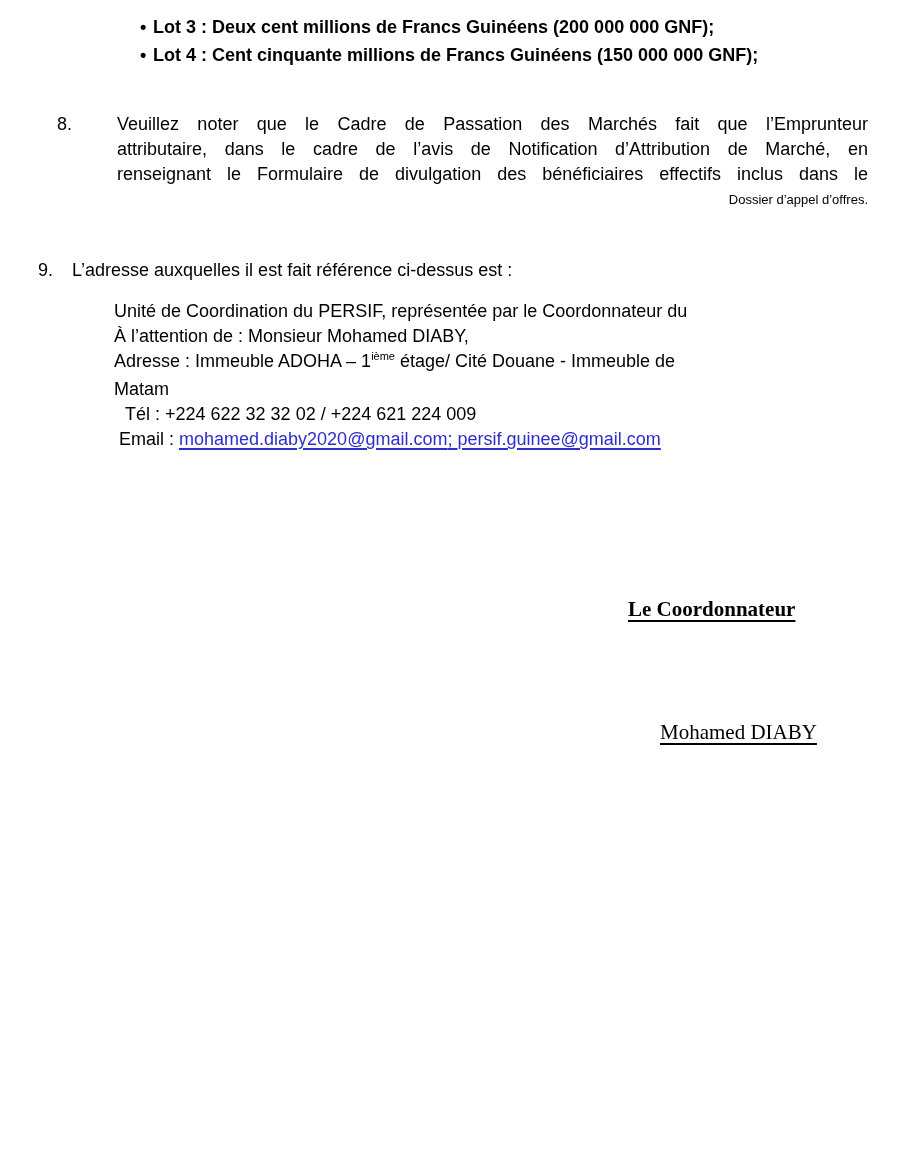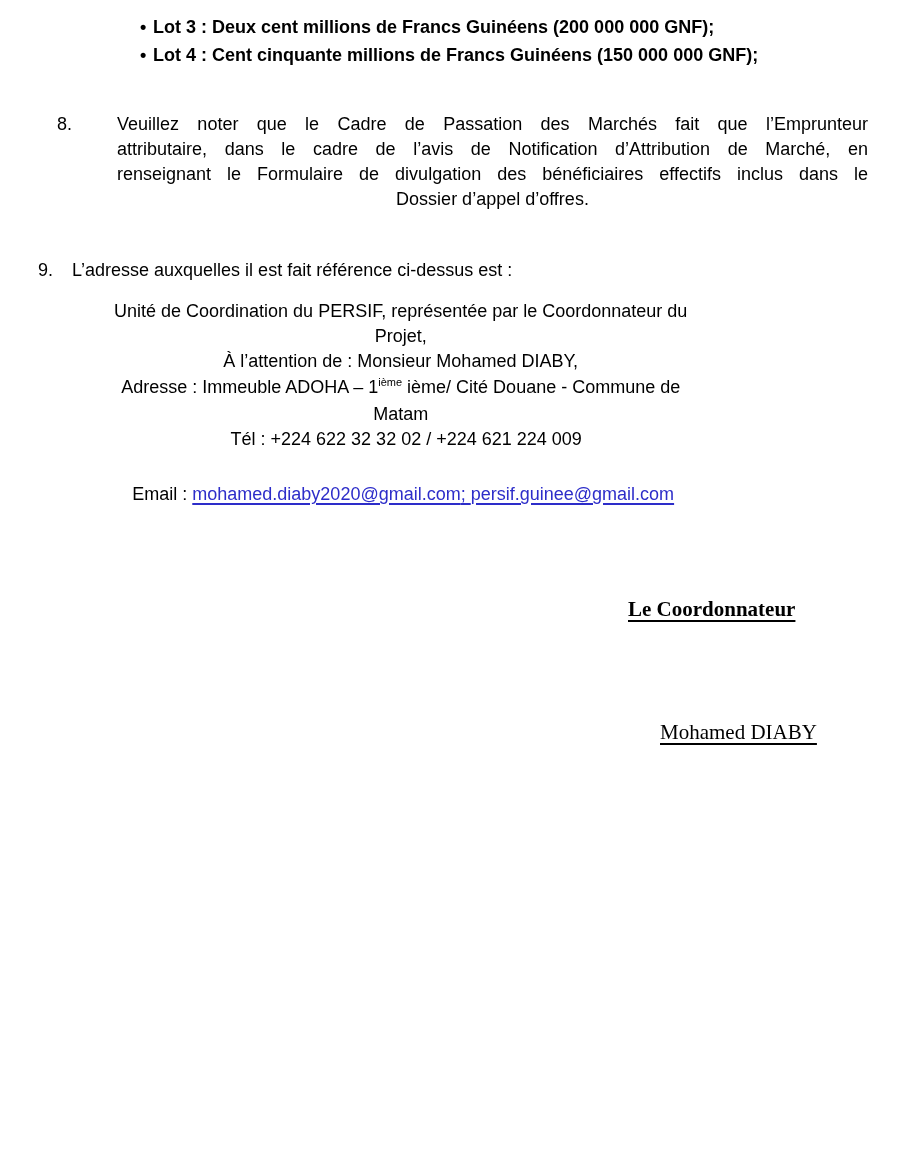--- a/index.html
+++ b/index.html
@@ -57,23 +57,23 @@
     line-height: 25px;
   }
   .item8 .body { width: 751px; }
   .item8 .jline {
     font-size: 18px;
     line-height: 25px;
     text-align: justify;
     text-align-last: justify;
   }
   .item8 .lastline {
-    font-size: 18px;
+    font-size: 13px;
     line-height: 25px;
-    text-align: center;
+    text-align: right;
   }
 
   
   .item9 {
     position: absolute;
     top: 258px;
     left: 38px;
     display: flex;
   }
   .item9 .num {
@@ -88,23 +88,23 @@
   }
 
   
   .address-block {
     position: absolute;
     top: 299px;
     left: 114px;
     font-size: 18px;
     line-height: 25.2px;
   }
-  .address-block .line { white-space: nowrap; text-align: center; }
+  .address-block .line { white-space: nowrap; }
   .line-phone { padding-left: 11px; }
-  .line-email { padding-left: 5px; margin-top: 30px; }
+  .line-email { padding-left: 5px; }
   .sup {
     font-size: 11px;
     position: relative;
     top: -7px;
   }
   .email-link {
     color: #2d2dc9;
     text-decoration: underline;
     text-decoration-thickness: 1.5px;
     text-underline-offset: 3px;
@@ -170,23 +170,22 @@
     </div>
   </div>
 
   <div class="item9">
     <div class="num">9.</div>
     <div class="body">L’adresse auxquelles il est fait référence ci-dessus est :</div>
   </div>
 
   <div class="address-block">
     <div class="line">Unité de Coordination du PERSIF, représentée par le Coordonnateur du</div>
-    <div class="line">Projet,</div>
     <div class="line">À l’attention de : Monsieur Mohamed DIABY,</div>
-    <div class="line"><span>Adresse : Immeuble ADOHA – 1</span><span class="sup">ième</span><span> ième/ Cité Douane - Commune de</span></div>
+    <div class="line"><span>Adresse : Immeuble ADOHA – 1</span><span class="sup">ième</span><span> étage/ Cité Douane - Immeuble de</span></div>
     <div class="line">Matam</div>
     <div class="line line-phone">Tél : +224 622 32 32 02 / +224 621 224 009</div>
     <div class="line line-email"><span>Email : </span><a class="email-link">mohamed.diaby2020@gmail.com</a><span class="email-sep">; </span><a class="email-link">persif.guinee@gmail.com</a></div>
   </div>
 
   <div class="sig-title">Le Coordonnateur</div>
   <div class="sig-name">Mohamed DIABY</div>
 
 </div>
 

